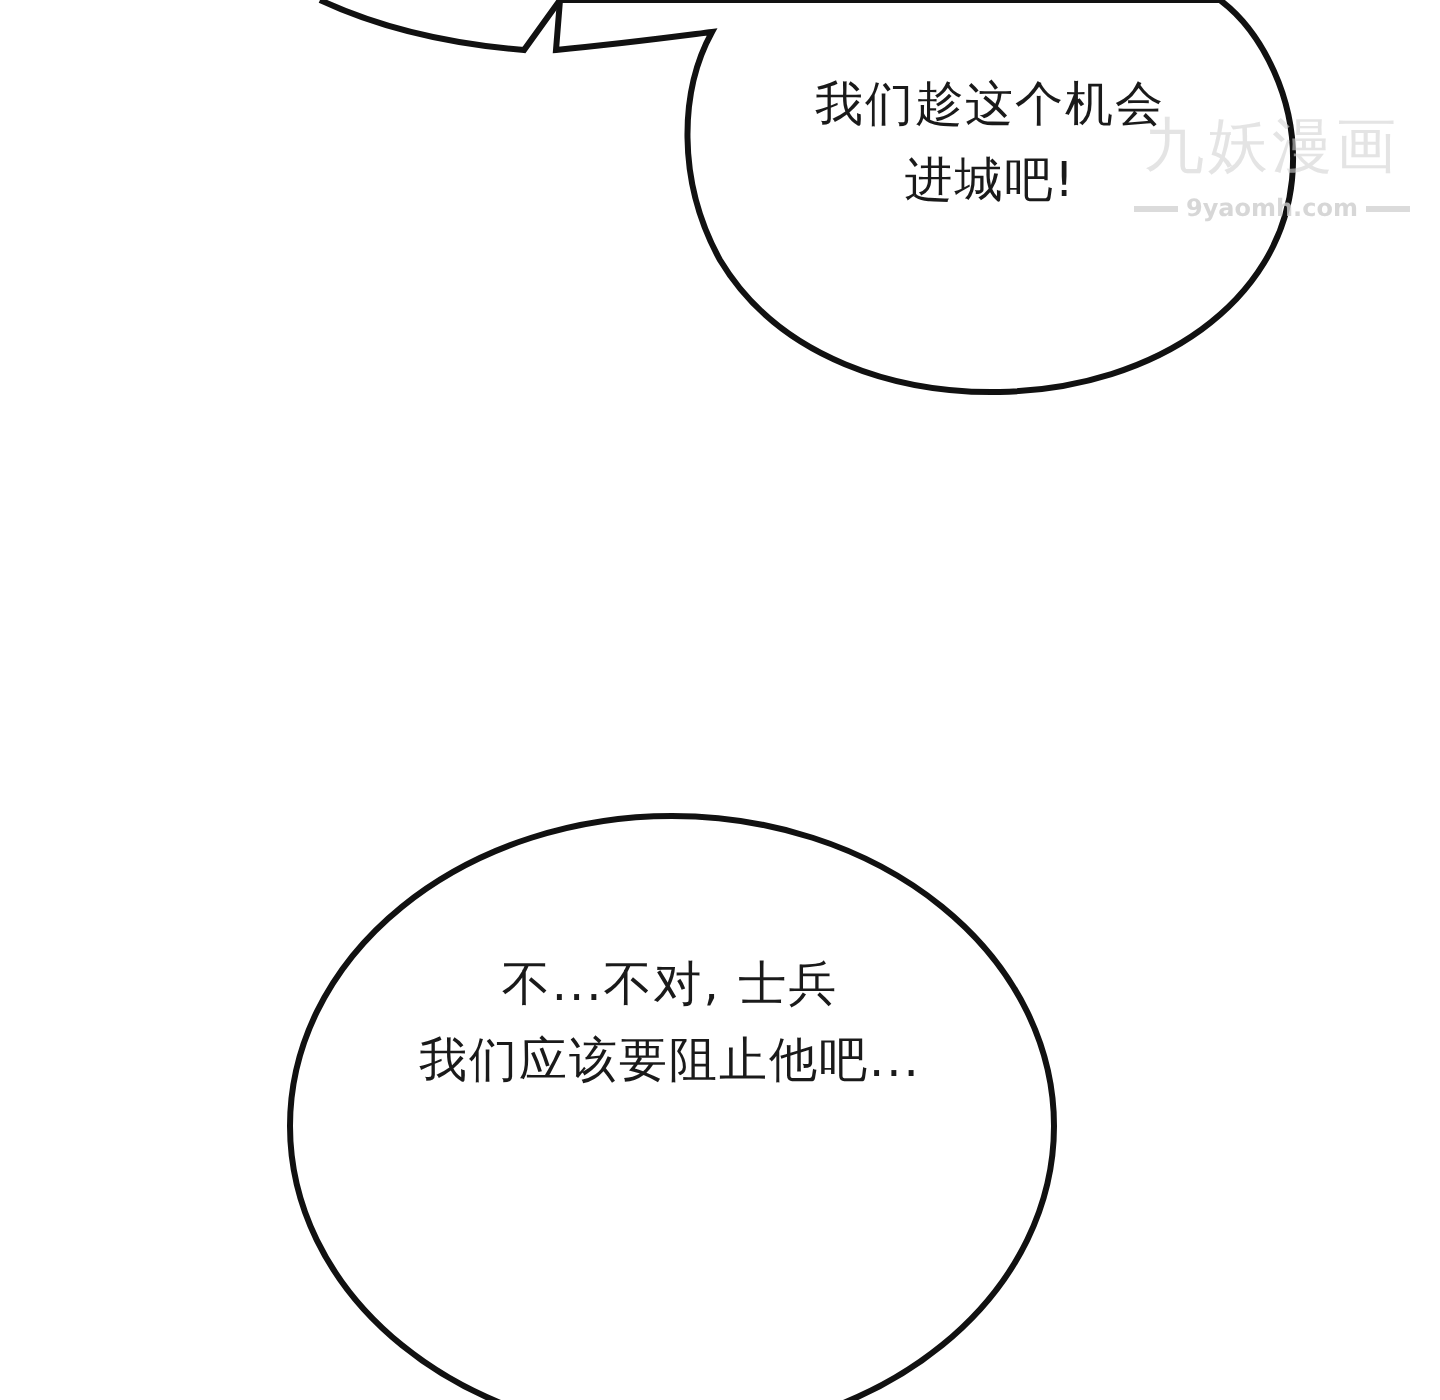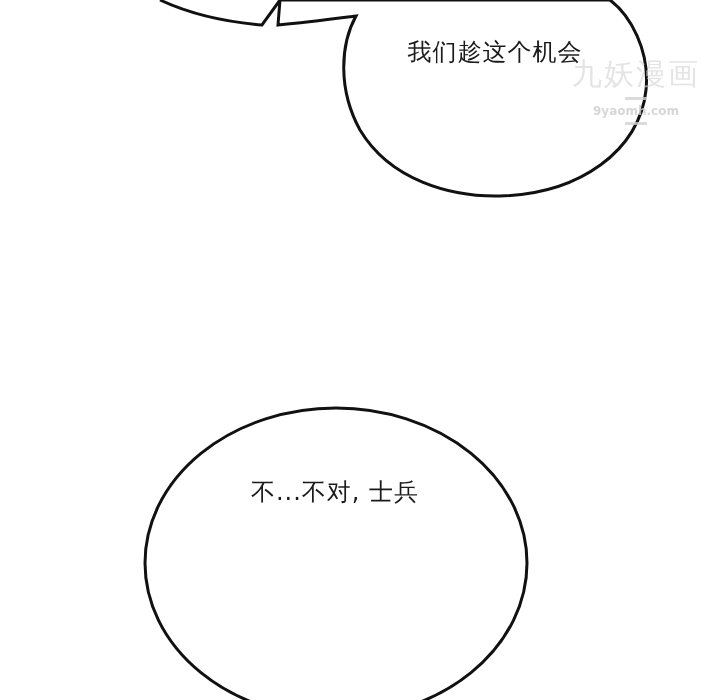--- a/index.html
+++ b/index.html
@@ -44,21 +44,20 @@
     }
     .wm-url {
       display: flex;
       align-items: center;
       justify-content: center;
       gap: 4px;
       font-family: "DejaVu Sans", sans-serif;
       font-size: 12px;
       font-weight: bold;
       color: rgba(205,205,205,0.8);
-      flex-direction: column;
     }
     .wm-rule {
       display: inline-block;
       width: 22px;
       height: 3px;
       background: rgba(210,210,210,0.8);
     }
   </style>
 </head>
 <body>
@@ -73,28 +72,30 @@
              C340,45 338,90 360,130
              C390,180 450,197 500,196
              C580,194 640,150 646,90
              C650,50 630,15 610,0 Z" fill="#ffffff" stroke="#111111" stroke-width="3" stroke-linejoin="miter"></path>
 
     <ellipse cx="336" cy="563" rx="191" ry="155" fill="#ffffff" stroke="#111111" stroke-width="3"></ellipse>
   </svg>
 
   <div class="bubble-text t1">
     <span class="line">我们趁这个机会</span>
+    <span class="line">进城吧!</span>
   </div>
 
   <div class="watermark">
     <span class="wm-title">九妖漫画</span>
     <span class="wm-url">
       <span class="wm-rule"></span>
       <span>9yaomh.com</span>
       <span class="wm-rule"></span>
     </span>
   </div>
 
   <div class="bubble-text t2">
     <span class="line">不...不对, 士兵</span>
+    <span class="line">我们应该要阻止他吧...</span>
   </div>
 
 </div>
 
 </body></html>

